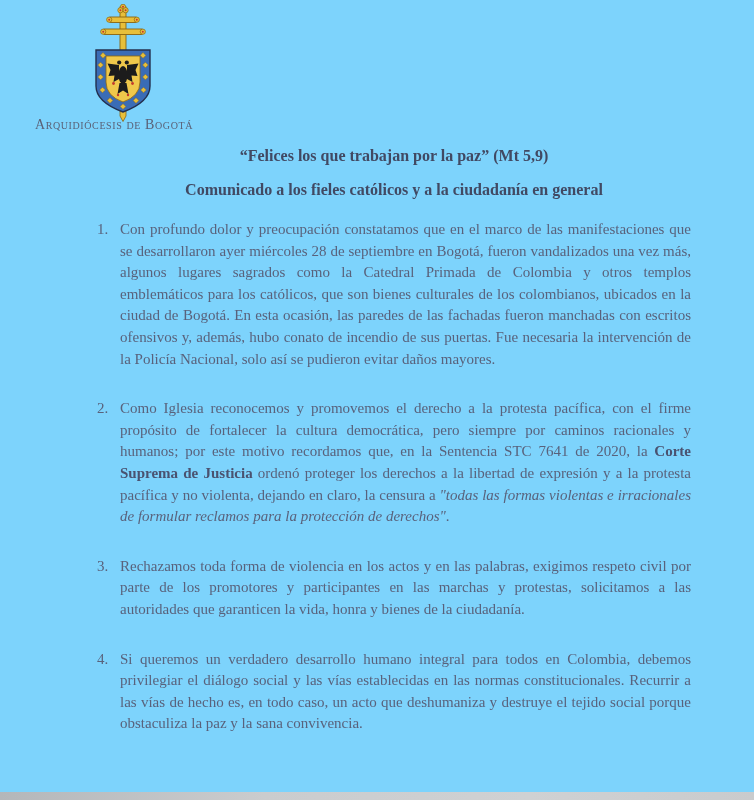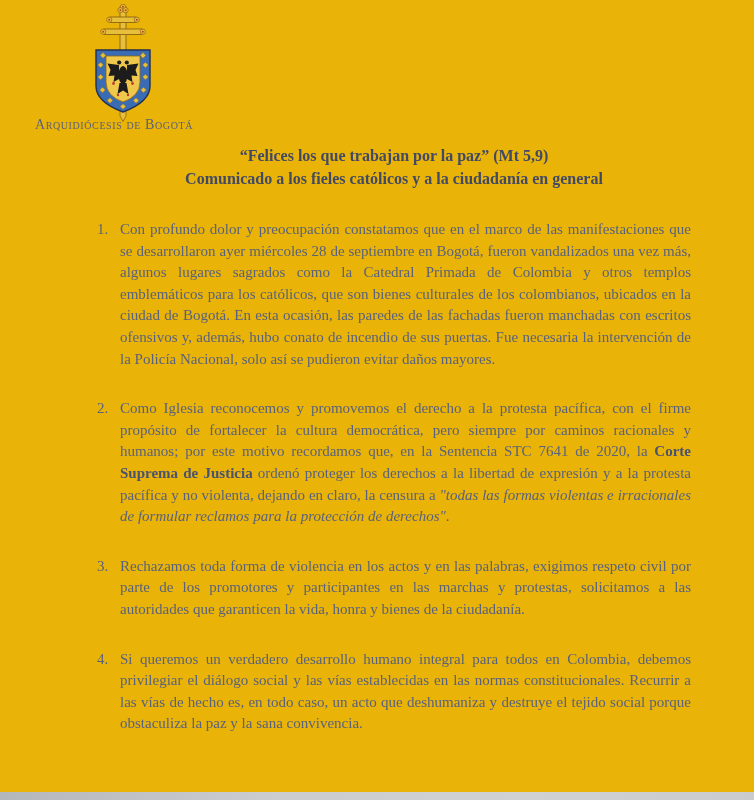--- a/index.html
+++ b/index.html
@@ -1,21 +1,21 @@
 <!DOCTYPE html>
 <html lang="es"><head>
 <meta charset="utf-8">
 <style>
   html,body { margin:0; padding:0; }
   body { background:#ffffff; }
 
   .page {
     position:relative;
     width:754px; height:800px;
-    background:#eab308;
+    background:#7dd3fc;
     overflow:hidden;
     font-family:"Liberation Serif", serif;
     color:#57607a;
   }
 
   
   .crest {
     position:absolute; left:84px; top:4px;
     width:78px; height:118px;
   }
@@ -33,21 +33,21 @@
   }
 
   
   .title-block {
     position:absolute; left:97px; top:147px;
     width:594px;
     text-align:center;
     font-weight:bold;
     color:#414963;
   }
-  .title-line1 { font-size:16px; margin-bottom:5px; }
+  .title-line1 { font-size:16px; margin-bottom:16px; }
   .title-line2 { font-size:16px;text-align:center; }
 
   
   .paragraphs {
     position:absolute; left:97px; top:219px;
     width:594px;
     font-size:15px;
     line-height:21.6px;
     color:#59627c;
   }

